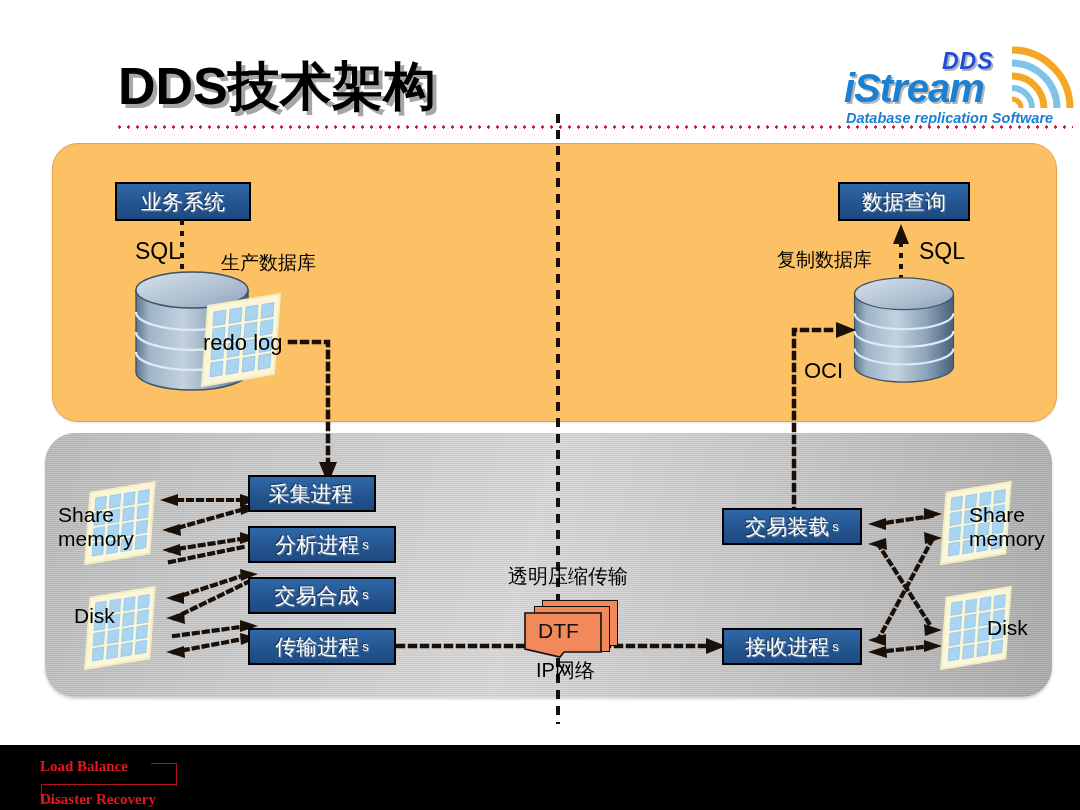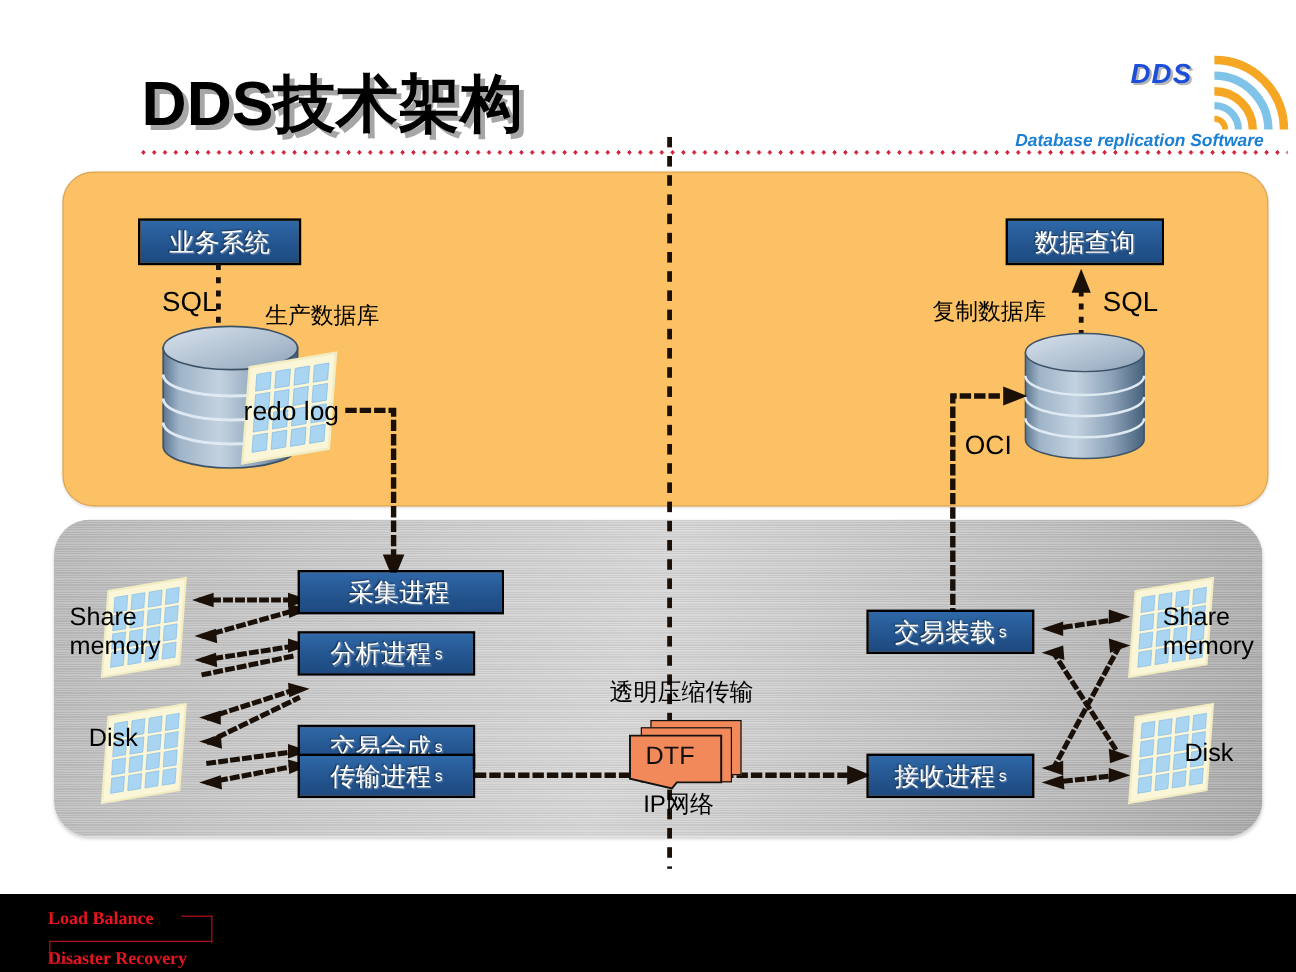--- a/index.html
+++ b/index.html
@@ -119,20 +119,21 @@
         <g fill="none" stroke-linecap="butt">
           <path d="M2,4 A58,58 0 0 1 60,62" stroke="#f5a623" stroke-width="7"></path>
           <path d="M2,17 A45,45 0 0 1 47,62" stroke="#7fc3e8" stroke-width="7"></path>
           <path d="M2,30 A32,32 0 0 1 34,62" stroke="#f5a623" stroke-width="7"></path>
           <path d="M2,42 A20,20 0 0 1 22,62" stroke="#7fc3e8" stroke-width="6"></path>
           <path d="M2,53 A9,9 0 0 1 11,62" stroke="#f5a623" stroke-width="5"></path>
         </g>
       </svg>
     </div>
     <div class="dds">DDS</div>
+    <div class="istream">iStream</div>
     <div class="tagline">Database replication Software</div>
   </div>
 
   <div id="orange-panel"></div>
   <div id="gray-panel"></div>
 
   <div id="center-line"></div>
 
   <div class="blue-box" style="left:115px;top:182px;width:136px;height:39px;font-size:21px;">
     <span>业务系统</span>
@@ -303,29 +304,29 @@
       <polygon points="118,168 100,163 101,175"></polygon>
       <polygon points="20,30 38,24 38,36"></polygon>
       <polygon points="22,60 40,54 41,66"></polygon>
       <polygon points="22,80 40,74 41,86"></polygon>
       <polygon points="26,128 44,122 44,134"></polygon>
       <polygon points="26,148 44,142 45,154"></polygon>
       <polygon points="26,182 44,176 45,188"></polygon>
     </g>
   </svg>
 
-  <div class="blue-box" style="left:248px;top:475px;width:172px;height:37px;font-size:21px;">
+  <div class="blue-box" style="left:248px;top:475px;width:128px;height:37px;font-size:21px;">
     <span>采集进程</span>
     <span class="sfx"></span>
   </div>
   <div class="blue-box" style="left:248px;top:526px;width:148px;height:37px;font-size:21px;">
     <span>分析进程</span>
     <span class="sfx">s</span>
   </div>
-  <div class="blue-box" style="left:248px;top:604px;width:148px;height:37px;font-size:21px;">
+  <div class="blue-box" style="left:248px;top:577px;width:148px;height:37px;font-size:21px;font-family:Liberation Mono, monospace;">
     <span>交易合成</span>
     <span class="sfx">s</span>
   </div>
   <div class="blue-box" style="left:248px;top:628px;width:148px;height:37px;font-size:21px;">
     <span>传输进程</span>
     <span class="sfx">s</span>
   </div>
 
   <div class="lbl" style="left:508px;top:563px;font-size:20px;">透明压缩传输</div>
 

